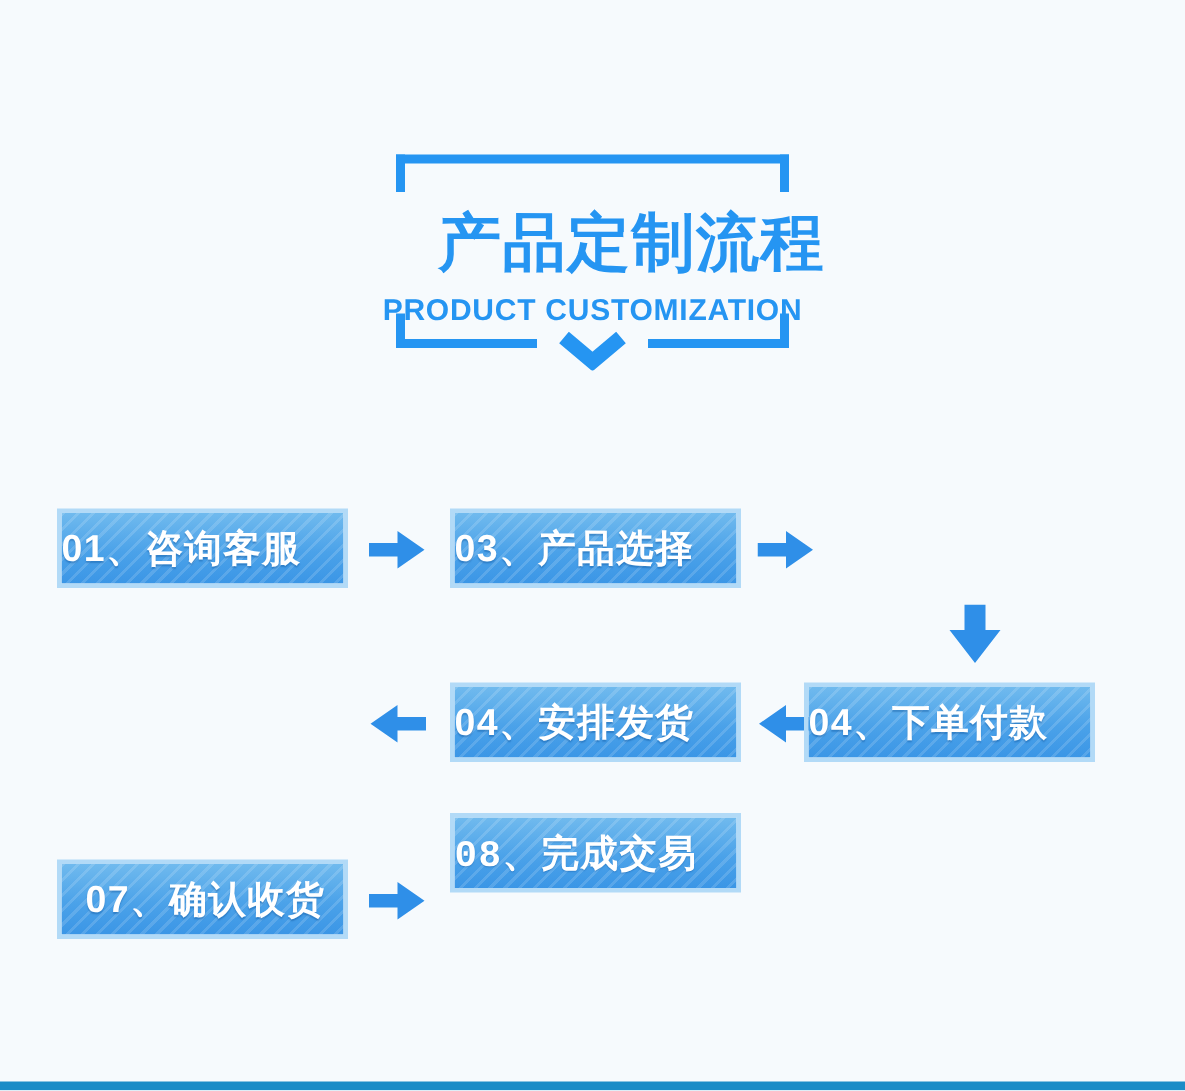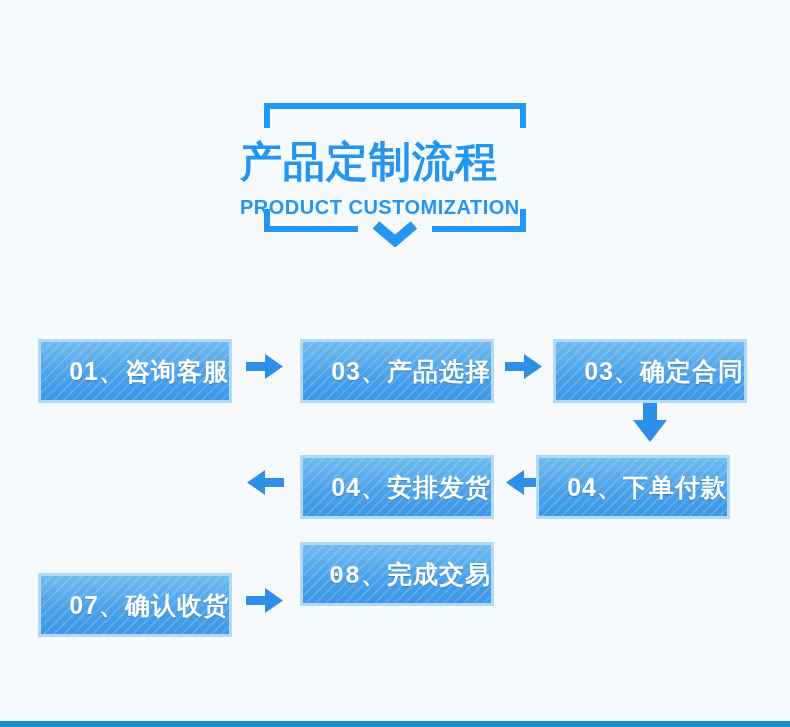--- a/index.html
+++ b/index.html
@@ -41,53 +41,53 @@
   }
   .title-chevron {
     position: absolute;
     left: 372px; top: 221px;
     width: 46px; height: 26px;
   }
   .main-title {
     position: absolute;
     left: 240px; top: 138px;
     width: 310px;
-    text-align: left;
+    text-align: right;
     font-size: 42px;
     font-weight: bold;
     letter-spacing: 1px;
     color: #2595f2;
     margin: 0;
     line-height: 1.15;
   }
   .sub-title {
     position: absolute;
     left: 240px; top: 196px;
     width: 310px;
-    text-align: left;
+    text-align: center;
     font-size: 20px;
     font-weight: 600;
     letter-spacing: 0.5px;
     color: #2595f2;
   }
 
   
   .box {
     position: absolute;
-    width: 194px; height: 64px;
+    width: 194px; height: 53px;
     box-sizing: border-box;
     border: 3px solid #b2daf7;
     background:
       repeating-linear-gradient(135deg,
         rgba(255,255,255,0.14) 0px, rgba(255,255,255,0.14) 2px,
         rgba(255,255,255,0) 2px, rgba(255,255,255,0) 7px),
       linear-gradient(180deg, #70baee 0%, #4ba2e9 55%, #3b96e6 100%);
     display: flex;
     align-items: center;
-    justify-content: flex-end;
+    justify-content: flex-start;
   }
   .box-text {
     color: #ffffff;
     font-size: 25px;
     font-weight: bold;
     letter-spacing: 1px;
     text-shadow: 0 1px 1px rgba(0, 70, 140, 0.35);
     white-space: nowrap;
   }
 
@@ -122,42 +122,39 @@
   </div>
   <svg class="arrow" style="left:246px; top:353px;" width="38" height="27" viewBox="0 0 38 27">
     <polygon points="0,9 19,9 19,1 37,13.5 19,26 19,18 0,18" fill="#2f8fe8"></polygon>
   </svg>
   <div class="box" style="left:300px; top:339px;">
     <span class="box-text">03、产品选择</span>
   </div>
   <svg class="arrow" style="left:505px; top:353px;" width="38" height="27" viewBox="0 0 38 27">
     <polygon points="0,9 19,9 19,1 37,13.5 19,26 19,18 0,18" fill="#2f8fe8"></polygon>
   </svg>
-  <div class="box" style="left:553px; top:339px;">
-    <span class="box-text">03、确定合同</span>
-  </div>
 
   <svg class="arrow" style="left:632px; top:403px;" width="36" height="40" viewBox="0 0 36 40">
     <polygon points="11,0 25,0 25,17 35,17 18,39 1,17 11,17" fill="#2f8fe8"></polygon>
   </svg>
 
   <svg class="arrow arrow-left-flip" style="left:246px; top:469px;" width="38" height="27" viewBox="0 0 38 27">
     <polygon points="0,9 19,9 19,1 37,13.5 19,26 19,18 0,18" fill="#2f8fe8"></polygon>
   </svg>
   <div class="box" style="left:300px; top:455px;">
     <span class="box-text">04、安排发货</span>
   </div>
   <svg class="arrow arrow-left-flip" style="left:505px; top:469px;" width="38" height="27" viewBox="0 0 38 27">
     <polygon points="0,9 19,9 19,1 37,13.5 19,26 19,18 0,18" fill="#2f8fe8"></polygon>
   </svg>
   <div class="box" style="left:536px; top:455px;">
     <span class="box-text">04、下单付款</span>
   </div>
 
-  <div class="box" style="left:38px; top:573px;">
+  <div class="box" style="left:38px; top:573px;padding-left:16px;">
     <span class="box-text">07、确认收货</span>
   </div>
   <svg class="arrow" style="left:246px; top:587px;" width="38" height="27" viewBox="0 0 38 27">
     <polygon points="0,9 19,9 19,1 37,13.5 19,26 19,18 0,18" fill="#2f8fe8"></polygon>
   </svg>
   <div class="box" style="left:300px; top:542px;font-family:Liberation Mono, monospace;">
     <span class="box-text">08、完成交易</span>
   </div>
 
   <div class="bottom-bar"></div>

